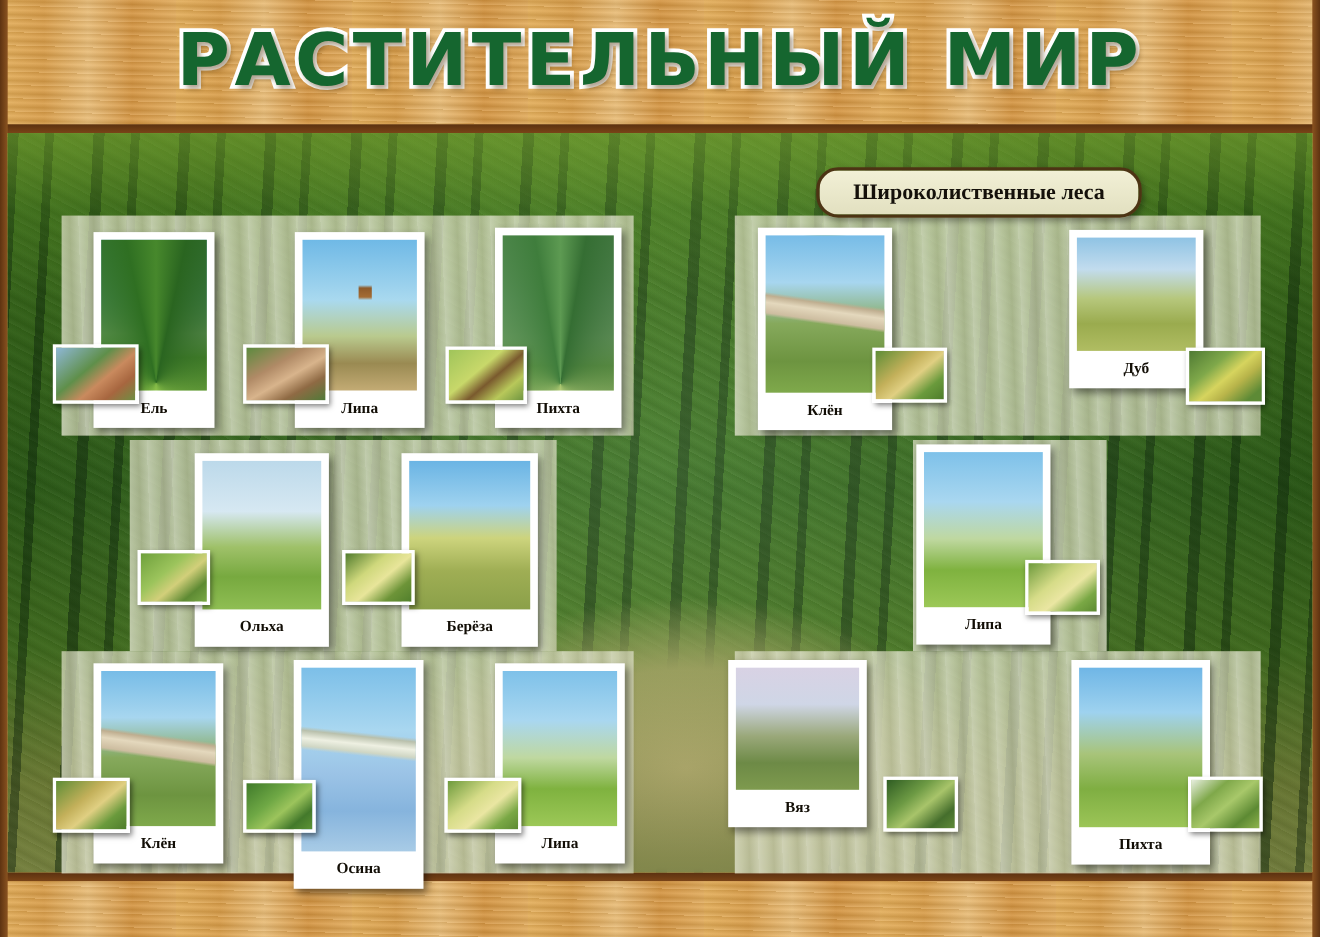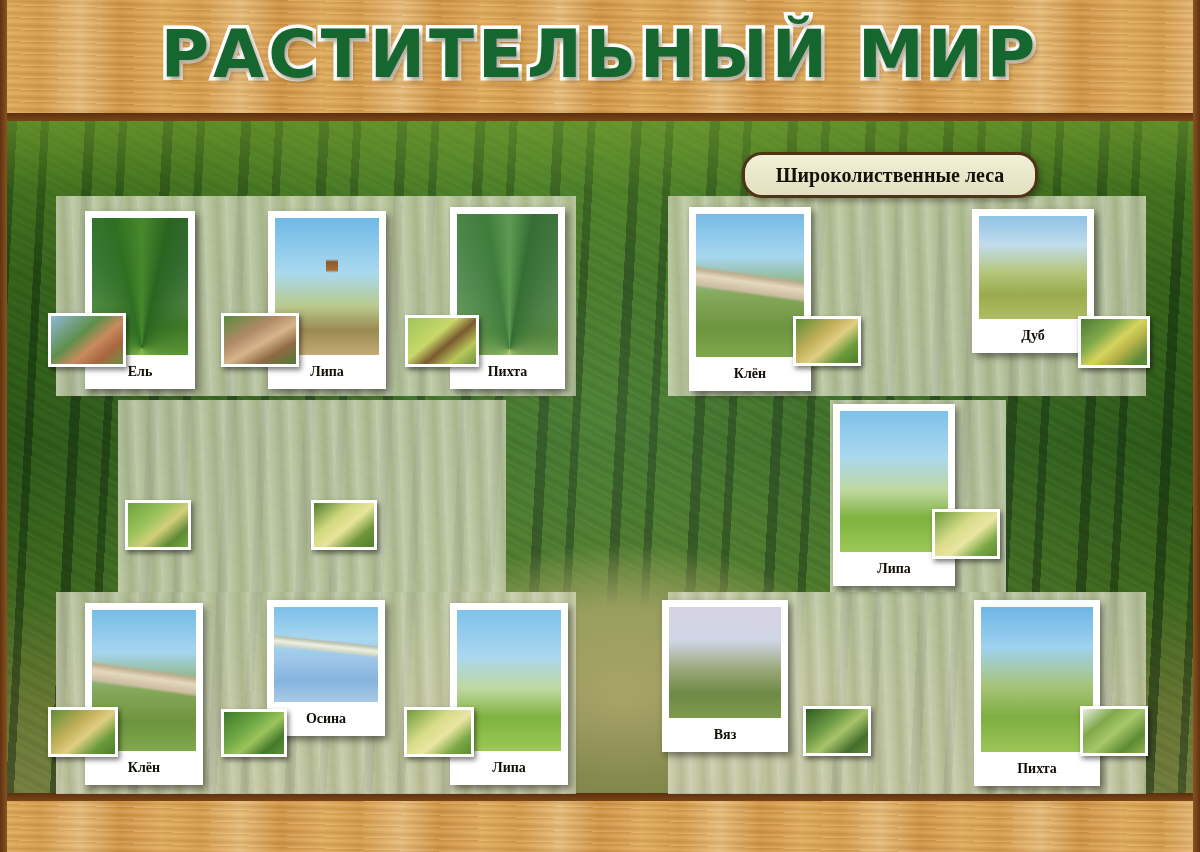--- a/index.html
+++ b/index.html
@@ -198,31 +198,39 @@
     <div class="cap">Липа</div>
   </div>
   <div class="inset in-conebig" style="left:221px; top:313px; width:78px; height:54px;"></div>
 
   <div class="card" style="left:450px; top:207px; width:115px; height:182px;">
     <div class="photo ph-fir"></div>
     <div class="cap">Пихта</div>
   </div>
   <div class="inset in-firfruit" style="left:405px; top:315px; width:74px; height:52px;"></div>
 
+  <div class="card" style="left:177px; top:412px; width:122px; height:176px;">
+    <div class="photo ph-alder"></div>
+    <div class="cap">Ольха</div>
+  </div>
   <div class="inset in-leafround" style="left:125px; top:500px; width:66px; height:50px;"></div>
 
+  <div class="card" style="left:365px; top:412px; width:124px; height:176px;">
+    <div class="photo ph-birch"></div>
+    <div class="cap">Берёза</div>
+  </div>
   <div class="inset in-catkin" style="left:311px; top:500px; width:66px; height:50px;"></div>
 
   <div class="card" style="left:85px;  top:603px; width:118px; height:182px;">
     <div class="photo ph-mapleup"></div>
     <div class="cap">Клён</div>
   </div>
   <div class="inset in-samara" style="left:48px; top:707px; width:70px; height:50px;"></div>
 
-  <div class="card" style="left:267px; top:600px; width:118px; height:136px;">
+  <div class="card" style="left:267px; top:600px; width:118px; height:208px;">
     <div class="photo ph-aspen"></div>
     <div class="cap">Осина</div>
   </div>
   <div class="inset in-aspleaf" style="left:221px; top:709px; width:66px; height:48px;"></div>
 
   <div class="card" style="left:450px; top:603px; width:118px; height:182px;">
     <div class="photo ph-linden"></div>
     <div class="cap">Липа</div>
   </div>
   <div class="inset in-lindenfl" style="left:404px; top:707px; width:70px; height:50px;"></div>

